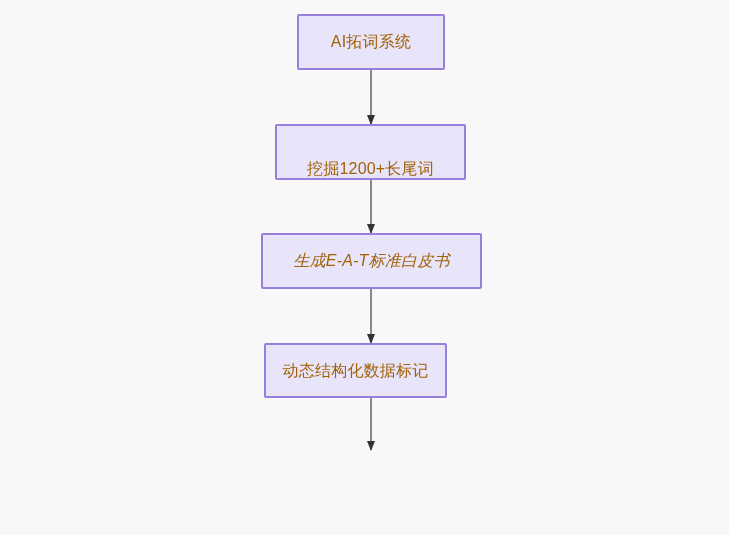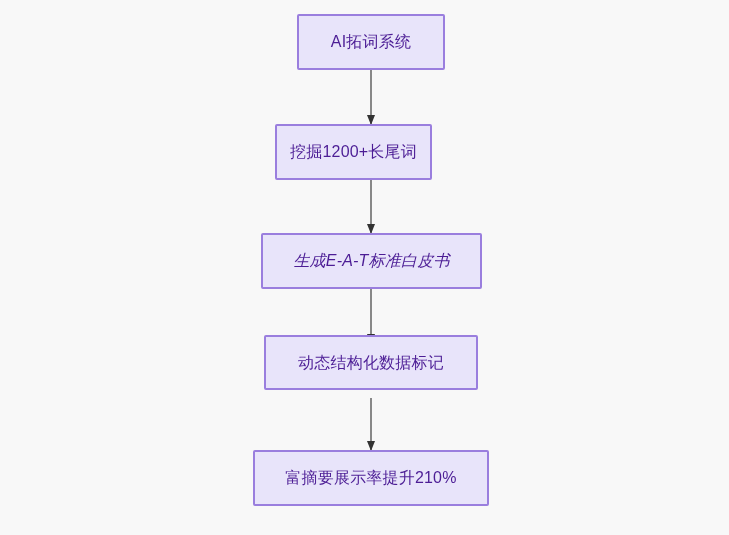--- a/index.html
+++ b/index.html
@@ -28,21 +28,21 @@
   }
   .node {
     position: absolute;
     box-sizing: border-box;
     background: #e8e4fa;
     border: 2px solid #9a7ede;
     border-radius: 2px;
     display: flex;
     align-items: center;
     justify-content: center;
-    color: #4c1d95;
+    color: #a16207;
     font-size: 16px;
     line-height: 1.2;
     letter-spacing: 0.2px;
     white-space: nowrap;
   }
   .node-label {
     display: block;
   }
 </style>
 </head>
@@ -67,29 +67,26 @@
     </g>
     <g>
       <line x1="371" y1="398" x2="371" y2="450" stroke="#888888" stroke-width="2" marker-end="url(#arrowhead)"></line>
     </g>
   </svg>
 
   <div class="node" style="left:297px; top:14px; width:148px; height:56px;">
     <span class="node-label">AI拓词系统</span>
   </div>
 
-  <div class="node" style="left:275px; top:124px; width:157px; height:56px;">
+  <div class="node" style="left:275px; top:124px; width:191px; height:56px;align-items:flex-end;">
     <span class="node-label">挖掘1200+长尾词</span>
   </div>
 
   <div class="node" style="left:261px; top:233px; width:221px; height:56px;font-style:italic;">
     <span class="node-label">生成E-A-T标准白皮书</span>
   </div>
 
-  <div class="node" style="left:264px; top:335px; width:214px; height:55px;">
+  <div class="node" style="left:264px; top:343px; width:183px; height:55px;">
     <span class="node-label">动态结构化数据标记</span>
   </div>
 
-  <div class="node" style="left:253px; top:450px; width:236px; height:56px;">
-    <span class="node-label">富摘要展示率提升210%</span>
-  </div>
 
 </div>
 
 </body></html>

